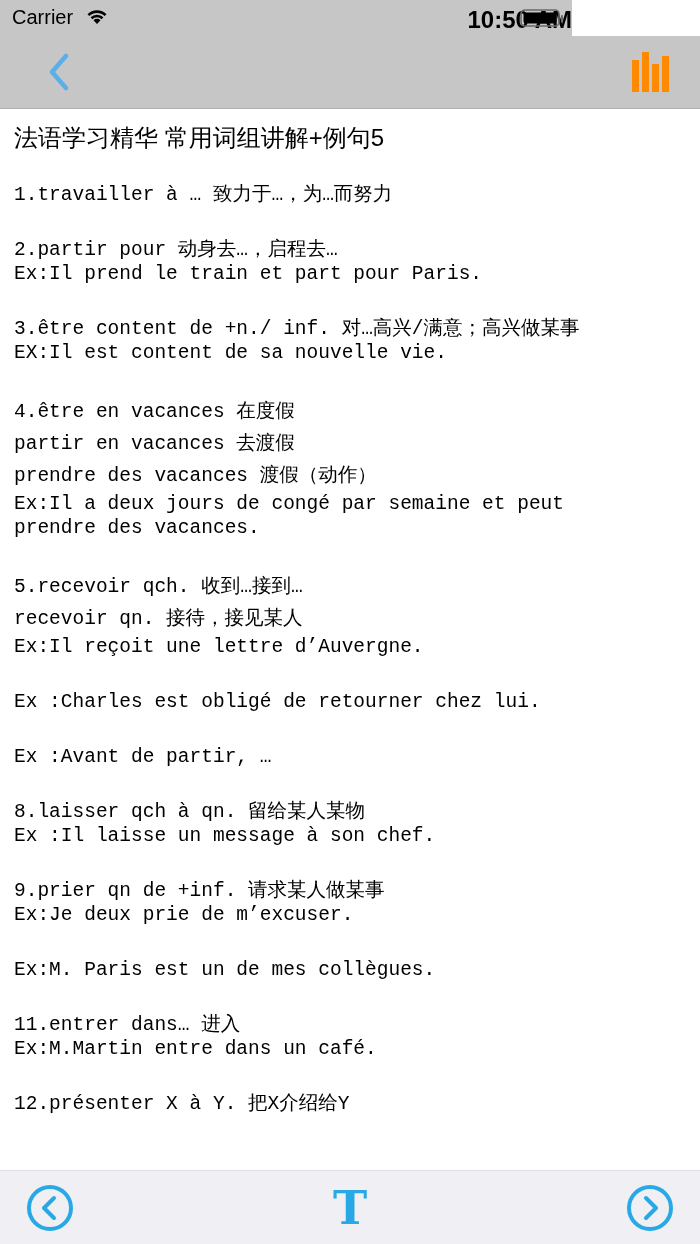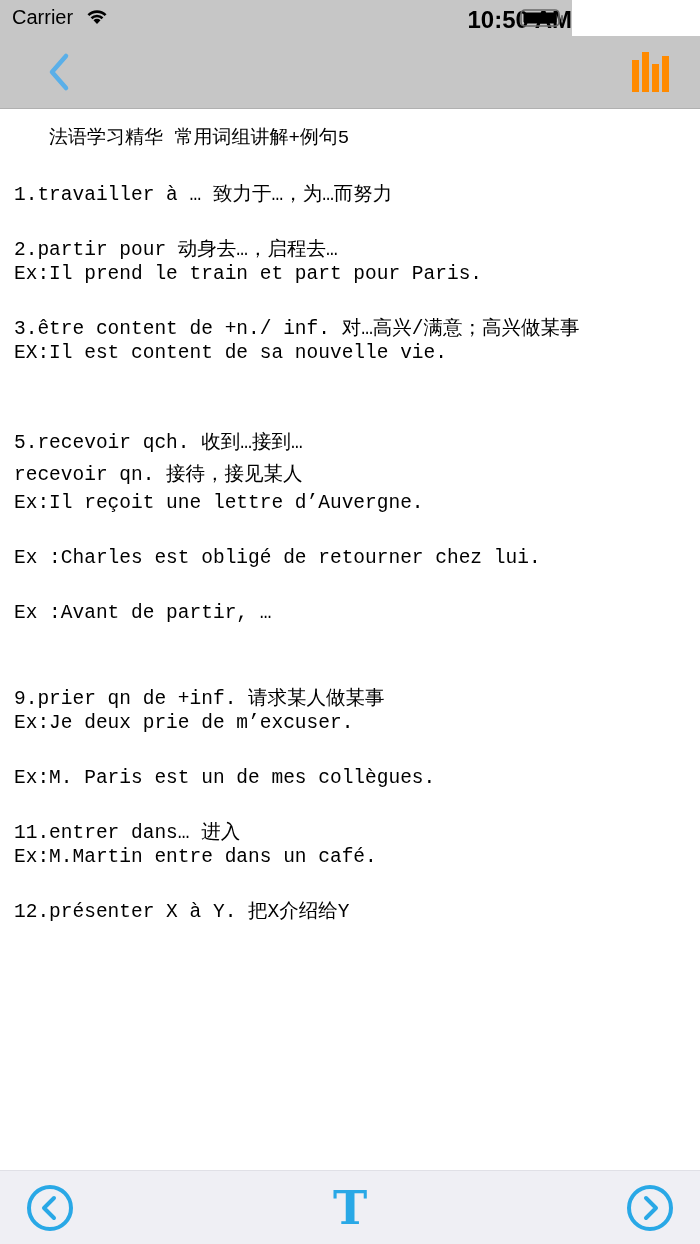--- a/index.html
+++ b/index.html
@@ -19,21 +19,21 @@
       position: absolute; top: 36px; left: 0; width: 700px; height: 73px;
       background: #c6c6c6; border-bottom: 1px solid #b0b0b0;
     }
     .nav-back { position: absolute; left: 40px; top: 14px; width: 40px; height: 44px; cursor: pointer; }
     .nav-chart { position: absolute; right: 26px; top: 14px; width: 44px; height: 44px; cursor: pointer; }
 
     .content {
       position: absolute; top: 110px; left: 0; width: 700px; height: 1060px;
       overflow: hidden; padding: 14px 14px 0 14px;
     }
-    .title-line { font-family: Liberation Mono, monospace; font-size: 19px; height: 28px; line-height: 28px; margin-left: 35px; }
+    .title-line { font-family: Liberation Sans, sans-serif; font-size: 24px; height: 28px; line-height: 28px; }
     .line {
       font-family: "Liberation Mono", "DejaVu Sans Mono", monospace;
       font-size: 19.5px; white-space: pre; line-height: 24px; height: 24px;
     }
     .line.tall { height: 32px; line-height: 32px; }
     .gap { height: 31px; }
 
     .toolbar {
       position: absolute; top: 1170px; left: 0; width: 700px; height: 74px;
       background: #efeff4; border-top: 1px solid #e0e0e6;
@@ -91,39 +91,50 @@
     <div class="line">Ex:Il prend le train et part pour Paris.</div>
   </div>
   <div class="gap"></div>
 
   <div>
     <div class="line">3.être content de +n./ inf. 对…高兴/满意；高兴做某事</div>
     <div class="line">EX:Il est content de sa nouvelle vie.</div>
   </div>
   <div class="gap"></div>
 
+  <div>
+    <div class="line tall">4.être en vacances 在度假</div>
+    <div class="line tall">partir en vacances 去渡假</div>
+    <div class="line tall">prendre des vacances 渡假（动作）</div>
+    <div class="line">Ex:Il a deux jours de congé par semaine et peut</div>
+    <div class="line">prendre des vacances.</div>
+  </div>
   <div class="gap"></div>
 
   <div>
     <div class="line tall">5.recevoir qch. 收到…接到…</div>
     <div class="line tall">recevoir qn. 接待，接见某人</div>
     <div class="line">Ex:Il reçoit une lettre d’Auvergne.</div>
   </div>
   <div class="gap"></div>
 
   <div>
     <div class="line">Ex :Charles est obligé de retourner chez lui.</div>
   </div>
   <div class="gap"></div>
 
   <div>
     <div class="line">Ex :Avant de partir, …</div>
   </div>
   <div class="gap"></div>
 
+  <div>
+    <div class="line">8.laisser qch à qn. 留给某人某物</div>
+    <div class="line">Ex :Il laisse un message à son chef.</div>
+  </div>
   <div class="gap"></div>
 
   <div>
     <div class="line">9.prier qn de +inf. 请求某人做某事</div>
     <div class="line">Ex:Je deux prie de m’excuser.</div>
   </div>
   <div class="gap"></div>
 
   <div>
     <div class="line">Ex:M. Paris est un de mes collègues.</div>

